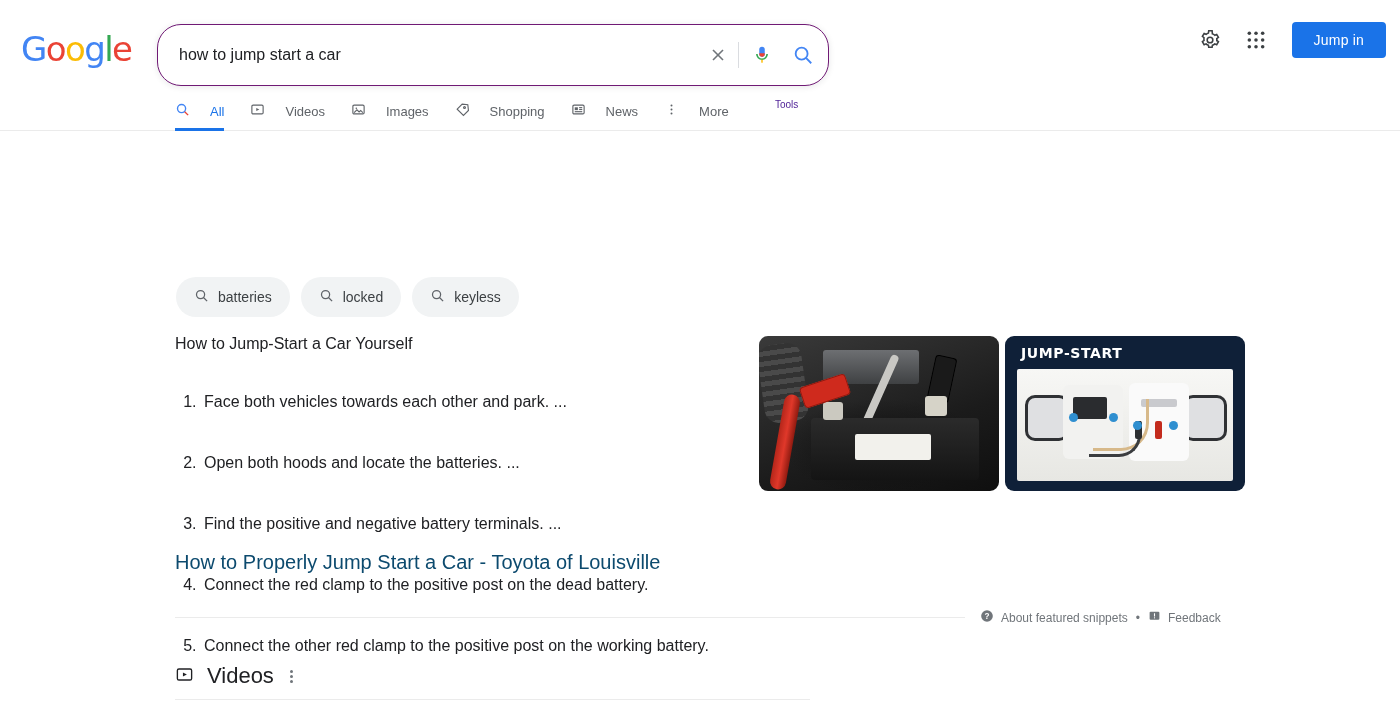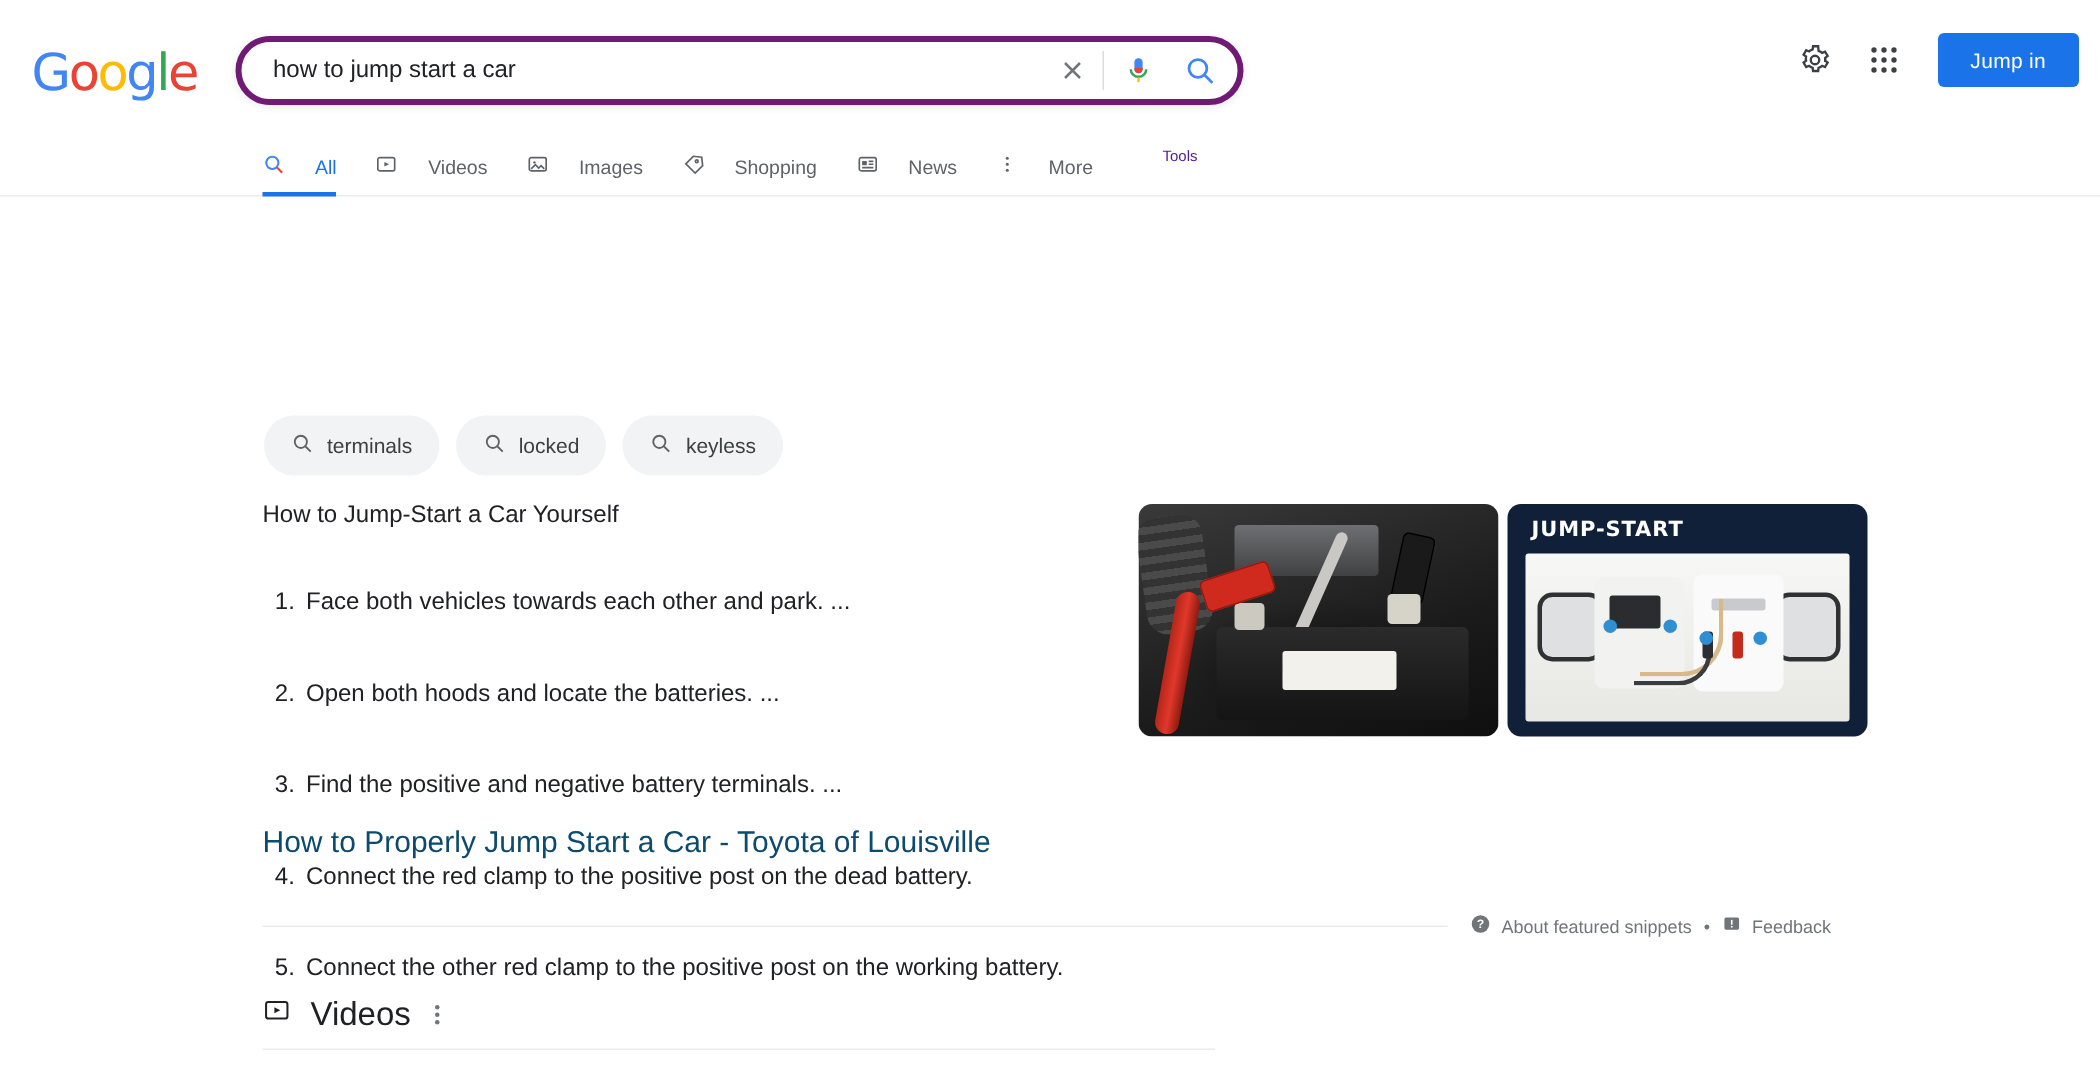--- a/index.html
+++ b/index.html
@@ -25,22 +25,22 @@
     letter-spacing: -1.6px;
     font-family: "DejaVu Sans", sans-serif;
     font-weight: 400;
     user-select: none;
   }
   .logo span { line-height: 1; }
 
   .searchbox {
     position: absolute;
     left: 157px; top: 24px;
-    width: 672px; height: 46px;
-    border: 4px solid #701a75;
+    width: 672px; height: 62px;
+    border: 1px solid #701a75;
     border-radius: 24px;
     box-shadow: 0 1px 6px rgba(32,33,36,.10);
     background: #fff;
     display: flex;
     align-items: center;
   }
   .search-input {
     flex: 1;
     border: none; outline: none;
     font-size: 16px;
@@ -514,21 +514,21 @@
 <div class="content">
 
   <div class="chips">
     <div class="chip">
       <span>
         <svg width="15" height="15" viewBox="0 0 24 24" fill="none" stroke="#5f6368" stroke-width="2">
           <circle cx="10.5" cy="10.5" r="6.5"></circle>
             <line x1="15.5" y1="15.5" x2="21" y2="21"></line>
         </svg>
       </span>
-      <span>terminals</span>
+      <span>batteries</span>
     </div>
     <div class="chip">
       <span>
         <svg width="15" height="15" viewBox="0 0 24 24" fill="none" stroke="#5f6368" stroke-width="2">
           <circle cx="10.5" cy="10.5" r="6.5"></circle>
             <line x1="15.5" y1="15.5" x2="21" y2="21"></line>
         </svg>
       </span>
       <span>locked</span>
     </div>

